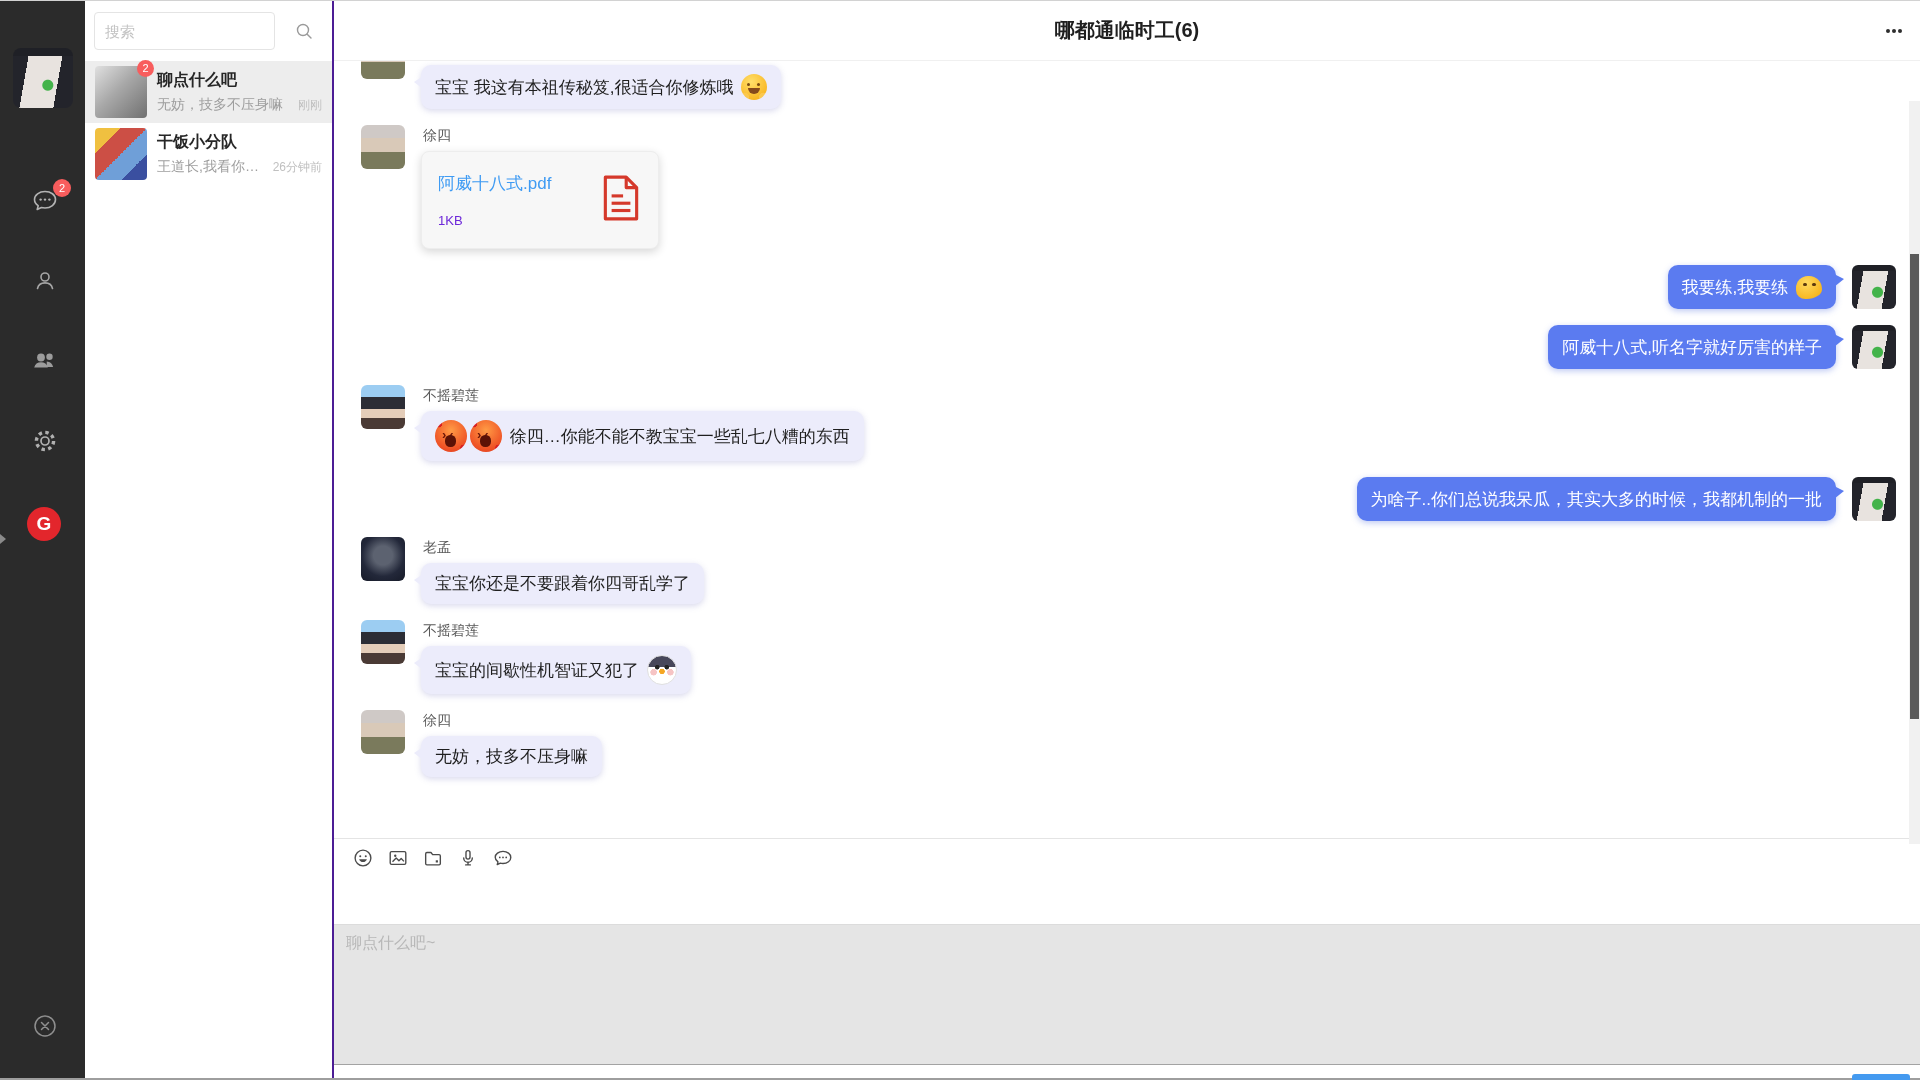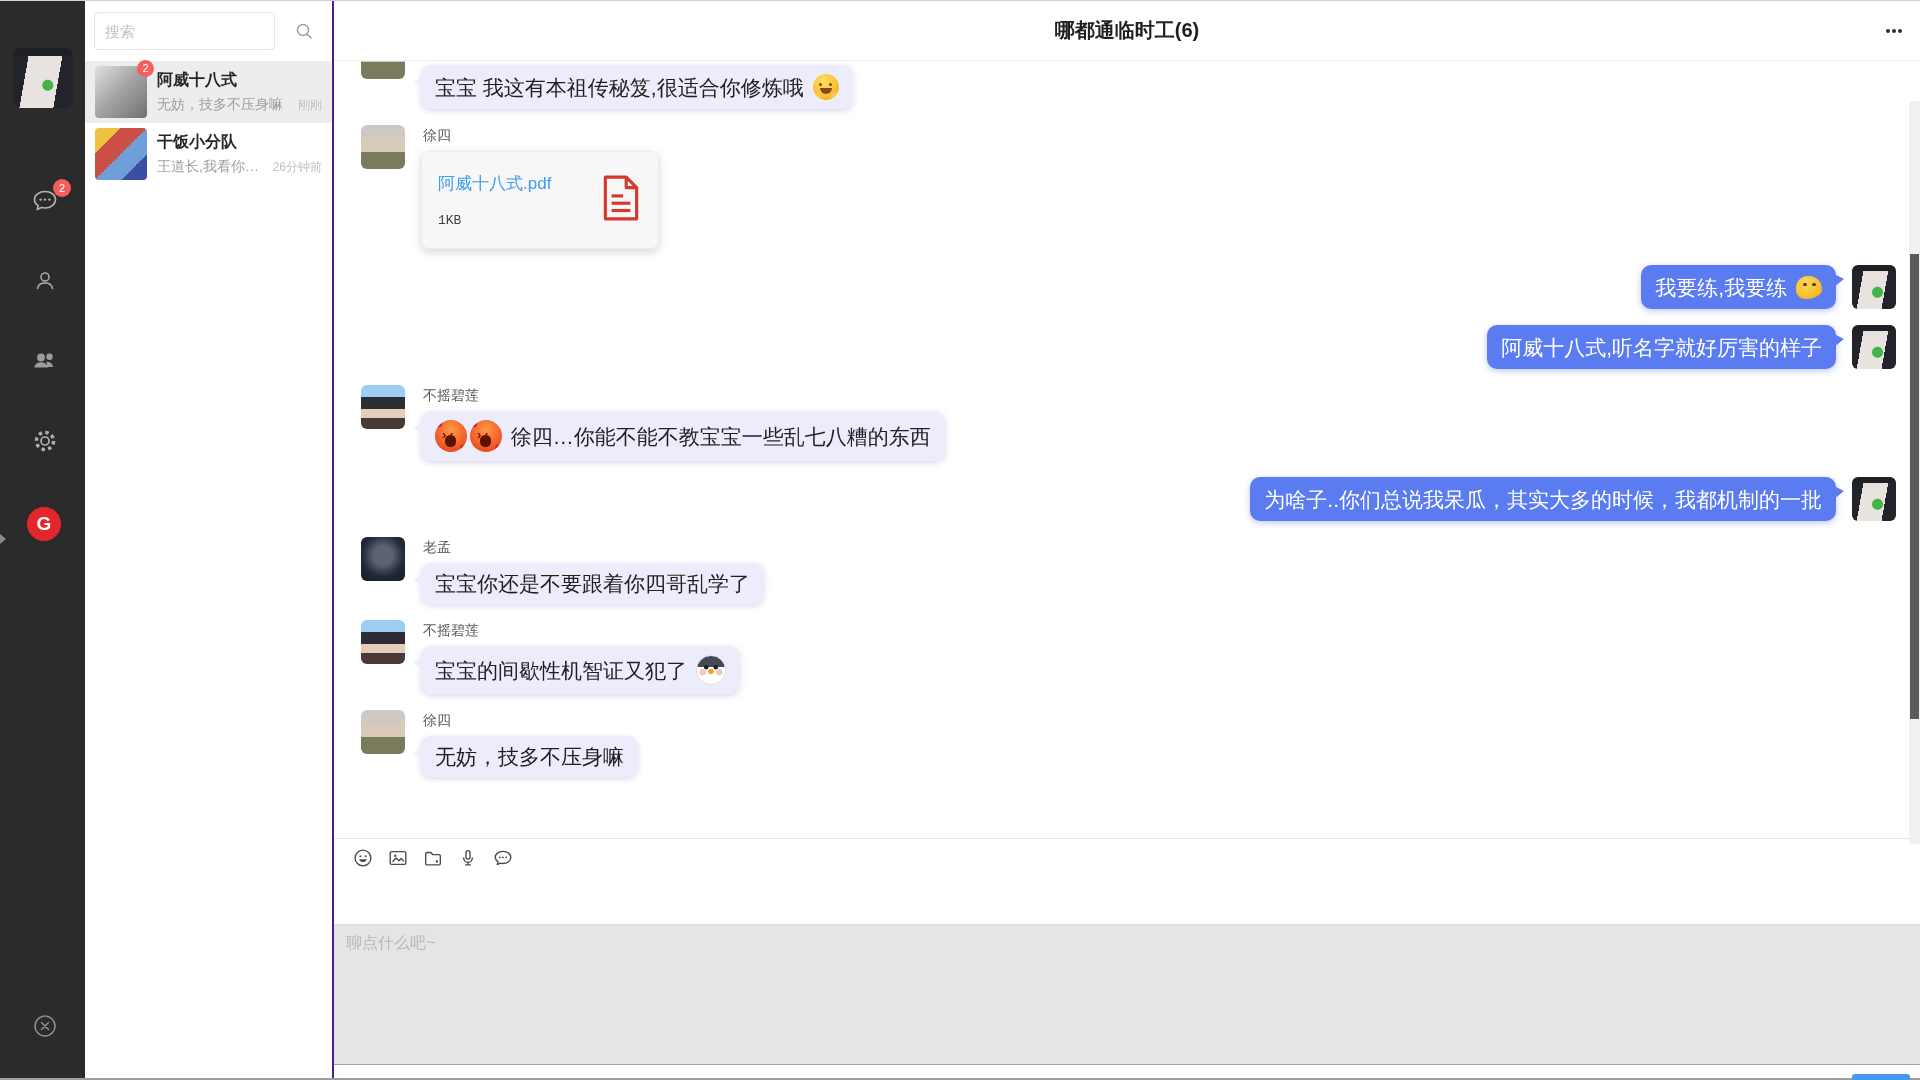--- a/index.html
+++ b/index.html
@@ -53,37 +53,37 @@
       padding:4px 24px 0 27px; }
   .msg { display:flex; gap:16px; margin-bottom:16px; }
   .msg-in { justify-content:flex-start; }
   .msg-out { justify-content:flex-end; }
   .avatar-wrap { width:44px; height:44px; flex:none; }
   .avatar-wrap.clipped { margin-top:-30px; }
   .avatar-msg { width:44px; height:44px; border-radius:6px; }
   .col { min-width:0; }
   .sender { font-size:14px; color:#595959; margin:2px 0 6px 2px; }
   .bubble { position:relative; display:flex; align-items:center; gap:3px; width:fit-content;
-      border-radius:10px; padding:9px 14px; font-size:21px; line-height:23px; }
+      border-radius:10px; padding:9px 14px; font-size:17px; line-height:23px; }
   .bubble .txt { white-space:pre; }
   .bubble-in { background:#ececfb; color:#1f1f1f; box-shadow:0 2px 6px rgba(120,120,190,.28); }
   .bubble-in::before { content:""; position:absolute; left:-7px; top:11px;
       border-top:6px solid transparent; border-bottom:7px solid transparent; border-right:9px solid #ececfb; }
   .bubble-out { background:#5b7bf0; color:#fff; box-shadow:0 2px 6px rgba(70,100,220,.35); }
   .bubble-out::before { content:""; position:absolute; right:-8px; top:9px;
       border-top:5px solid transparent; border-bottom:8px solid transparent; border-left:10px solid #5b7bf0; }
   .time-divider { text-align:center; font-size:14px; color:#8c8c8c; margin:6px 0 30px; }
 
   
   .file-card { position:relative; width:238px; height:98px; background:#f7f7f7; border:1px solid #ededed;
       border-radius:8px; box-shadow:0 3px 10px rgba(0,0,0,.16); display:flex; align-items:center;
       padding:14px 16px; cursor:pointer; }
   .file-meta { flex:1; }
   .file-name { font-size:17px; font-weight:normal; color:#3f9bf3; }
-  .file-size { font-size:13px; color:#404040; margin-top:18px;font-family:Liberation Mono, monospace; }
+  .file-size { font-size:13px; color:#6d28d9; margin-top:18px; }
   .pdf-icon { flex:none; margin-left:14px; }
 
   
   .emo { position:relative; display:inline-block; flex:none; border-radius:50%; }
   .emo-hugging-face { width:26px; height:26px;
       background: radial-gradient(circle at 14% 88%, #fbc84e 0 4px, rgba(0,0,0,0) 4.5px),
                   radial-gradient(circle at 86% 88%, #fbc84e 0 4px, rgba(0,0,0,0) 4.5px),
                   radial-gradient(circle at 40% 30%, #ffdf6b, #f9b51f 78%); }
   .emo-hugging-face::before { content:""; position:absolute; left:6px; top:9px; width:3px; height:3px;
       border-radius:50%; background:#7a4a12; box-shadow:10px 0 0 #7a4a12; }
@@ -197,21 +197,21 @@
           <line x1="13.2" y1="13.2" x2="17" y2="17" stroke="#9a9a9a" stroke-width="1.4" stroke-linecap="round"></line>
         </svg>
       </div>
     </div>
 
     <div class="chat-item selected">
       <div class="li-avatar av-group1">
         <span class="li-badge">2</span>
       </div>
       <div class="li-col">
-        <div class="li-title">阿威十八式</div>
+        <div class="li-title">聊点什么吧</div>
         <div class="li-line2">
           <span class="li-preview">无妨，技多不压身嘛</span>
           <span class="li-time">刚刚</span>
         </div>
       </div>
     </div>
 
     <div class="chat-item">
       <div class="li-avatar av-group2"></div>
       <div class="li-col">

